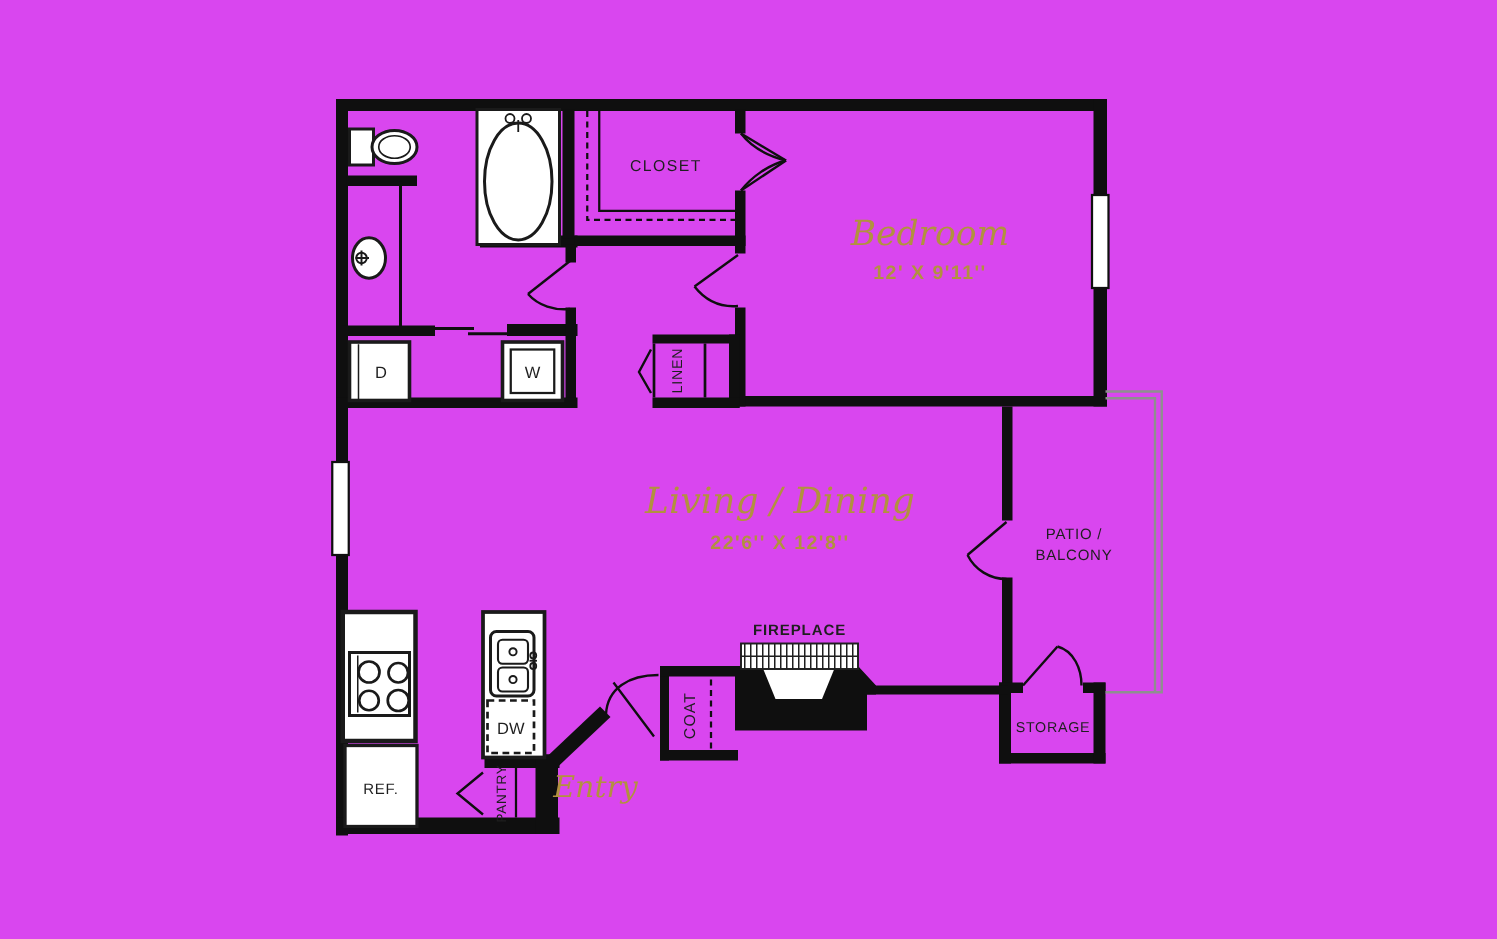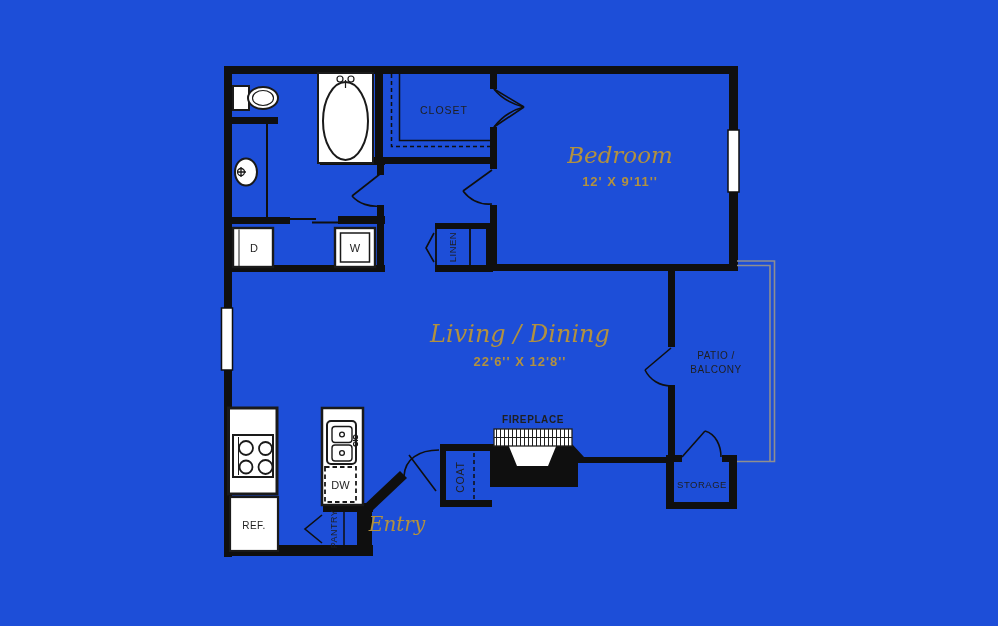--- a/index.html
+++ b/index.html
@@ -1,16 +1,16 @@
 <!DOCTYPE html>
 <html><head>
 <meta charset="utf-8">
 <style>
   html,body{margin:0;padding:0;background:#ffffff;}
-  .stage{position:relative;width:998px;height:626px;background:#1d4ed8;overflow:hidden;}
+  .stage{position:relative;width:998px;height:626px;background:#d946ef;overflow:hidden;}
   svg{display:block;}
   text{user-select:none;}
   .lbl{font-family:"Liberation Sans",sans-serif;fill:#1f1f1f;}
   .gold-script{font-family:"DejaVu Serif",serif;font-style:italic;fill:#b2913f;}
   .gold-dim{font-family:"Liberation Sans",sans-serif;font-weight:bold;fill:#b2913f;}
 </style>
 </head>
 <body>
 
 <div class="stage">

